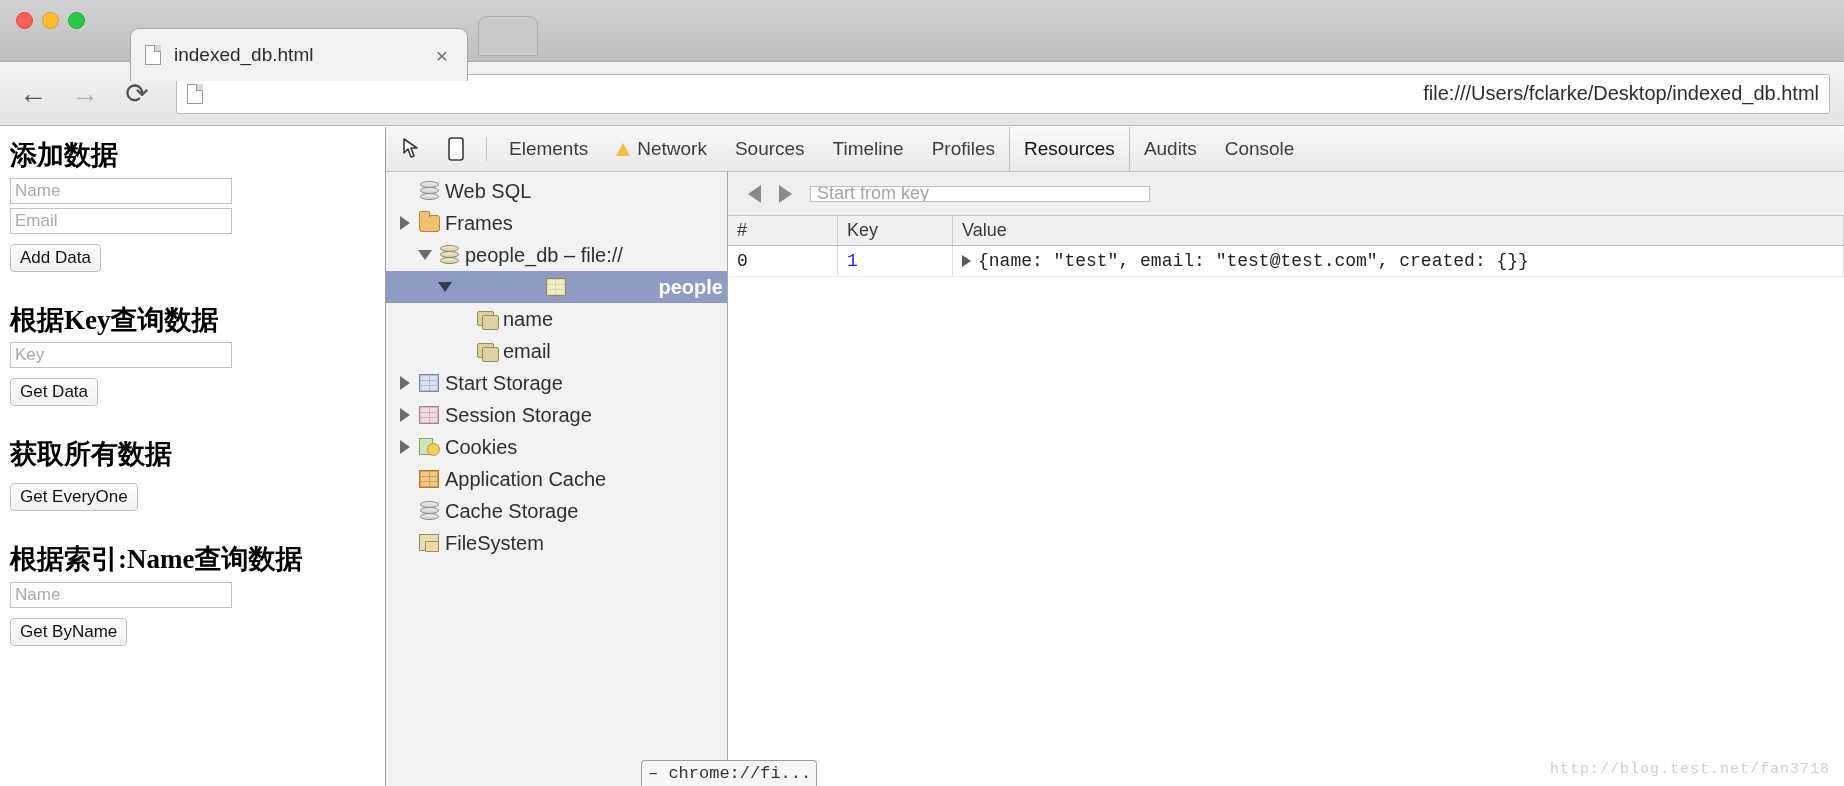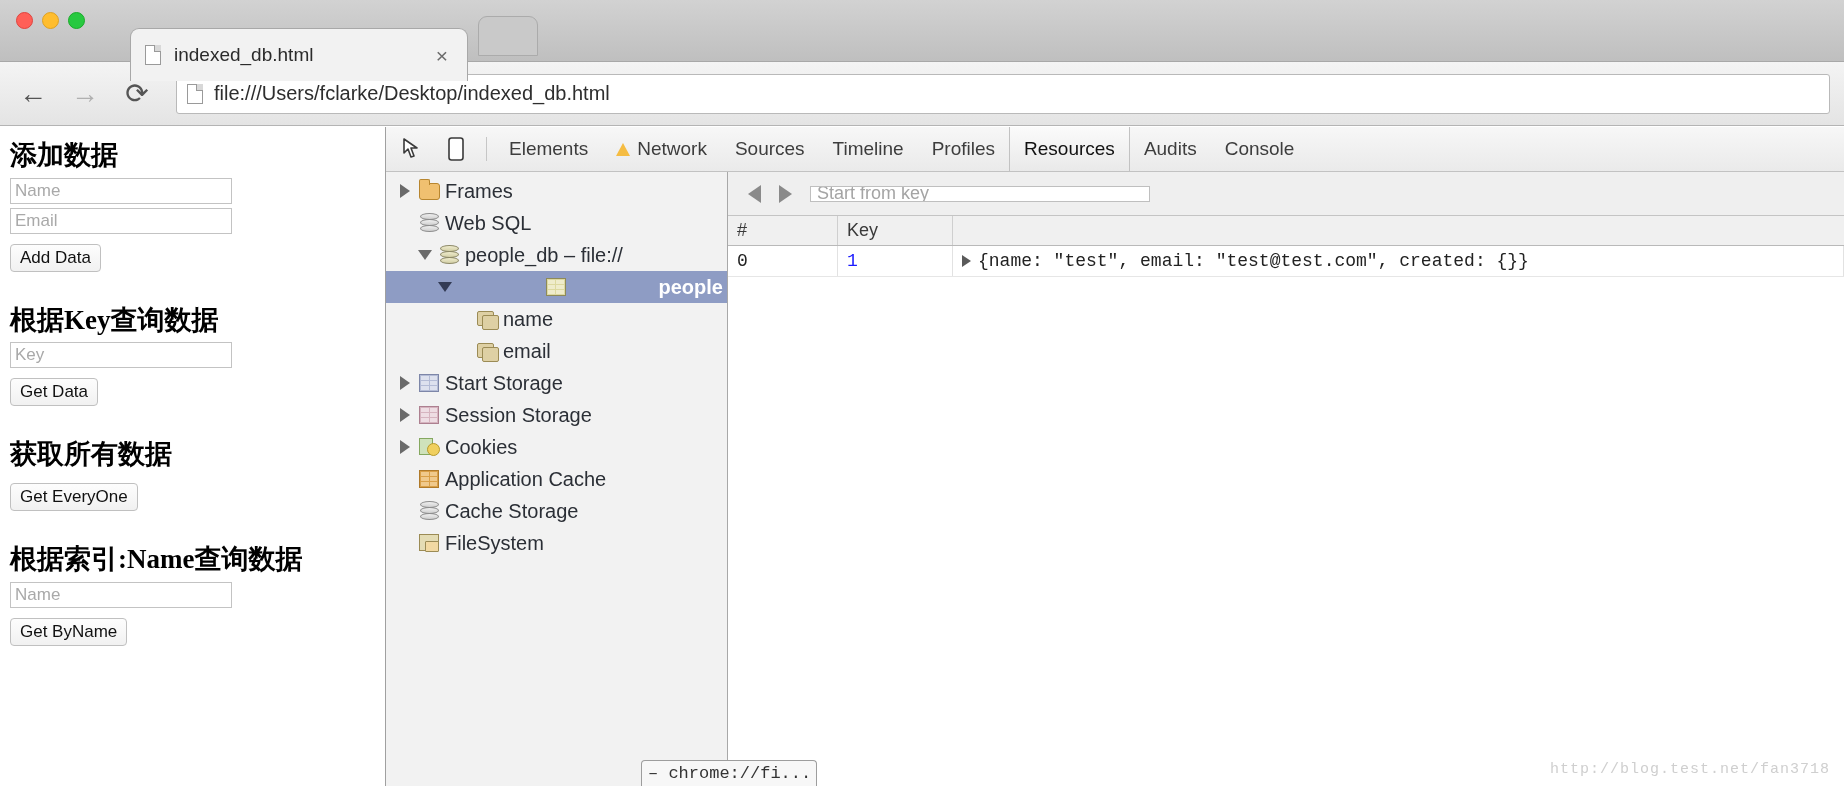--- a/index.html
+++ b/index.html
@@ -91,20 +91,21 @@
   }
   .navbtn.disabled { color: #b0b0b0; }
   .omnibox {
     flex: 1 1 auto; height: 40px;
     background: #fff;
     border: 1px solid #b9b9b9;
     border-radius: 3px;
     display: flex; align-items: center;
     padding: 0 10px; gap: 11px;
     margin-left: 6px;
+    justify-content: space-between;
   }
   .omnibox .url {
     font-size: 20px; color: #2e2e2e;
     white-space: nowrap; overflow: hidden;
   }
 
   
   .viewport {
     position: absolute; left: 0; top: 127px;
     width: 1844px; height: 659px;
@@ -508,39 +509,39 @@
         <div class="dt-tab">
           <span>Console</span>
         </div>
       </div>
 
       <div class="dt-body">
 
         <div class="dt-tree">
 
           <div class="tnode" style="padding-left:8px">
+            <span class="tw"></span>
+            <span class="ticon">
+                <span class="ic-db gray">
+                  <i></i>
+                  <i></i>
+                  <i></i>
+                </span>
+              </span>
+            <span class="tlabel">Web SQL</span>
+          </div>
+
+          <div class="tnode" style="padding-left:8px">
             <span class="tw">
                 <i class="arrow-r"></i>
               </span>
             <span class="ticon">
                 <span class="ic-folder"></span>
               </span>
             <span class="tlabel">Frames</span>
-          </div>
-
-          <div class="tnode" style="padding-left:8px">
-            <span class="tw"></span>
-            <span class="ticon">
-                <span class="ic-db gray">
-                  <i></i>
-                  <i></i>
-                  <i></i>
-                </span>
-              </span>
-            <span class="tlabel">Web SQL</span>
           </div>
 
 
           <div class="tnode" style="padding-left:28px">
             <span class="tw">
                 <i class="arrow-d"></i>
               </span>
             <span class="ticon">
                 <span class="ic-db">
                   <i></i>
@@ -673,20 +674,21 @@
           <div class="data-toolbar">
             <span class="nav-tri-l"></span>
             <span class="nav-tri-r"></span>
             <input class="key-input" placeholder="Start from key" style="">
           </div>
 
           <div class="dgrid">
             <div class="dgrid-head">
               <div class="col-num">#</div>
               <div class="col-key">Key</div>
+              <div class="col-value">Value</div>
             </div>
             <div class="dgrid-row">
               <div class="col-num">0</div>
               <div class="col-key">
                 <span class="key-link">1</span>
               </div>
               <div class="col-value">
                 <span class="val-wrap">
                   <span class="val-tri"></span>
                   <span>{name: "test", email: "test@test.com", created: {}}</span>

